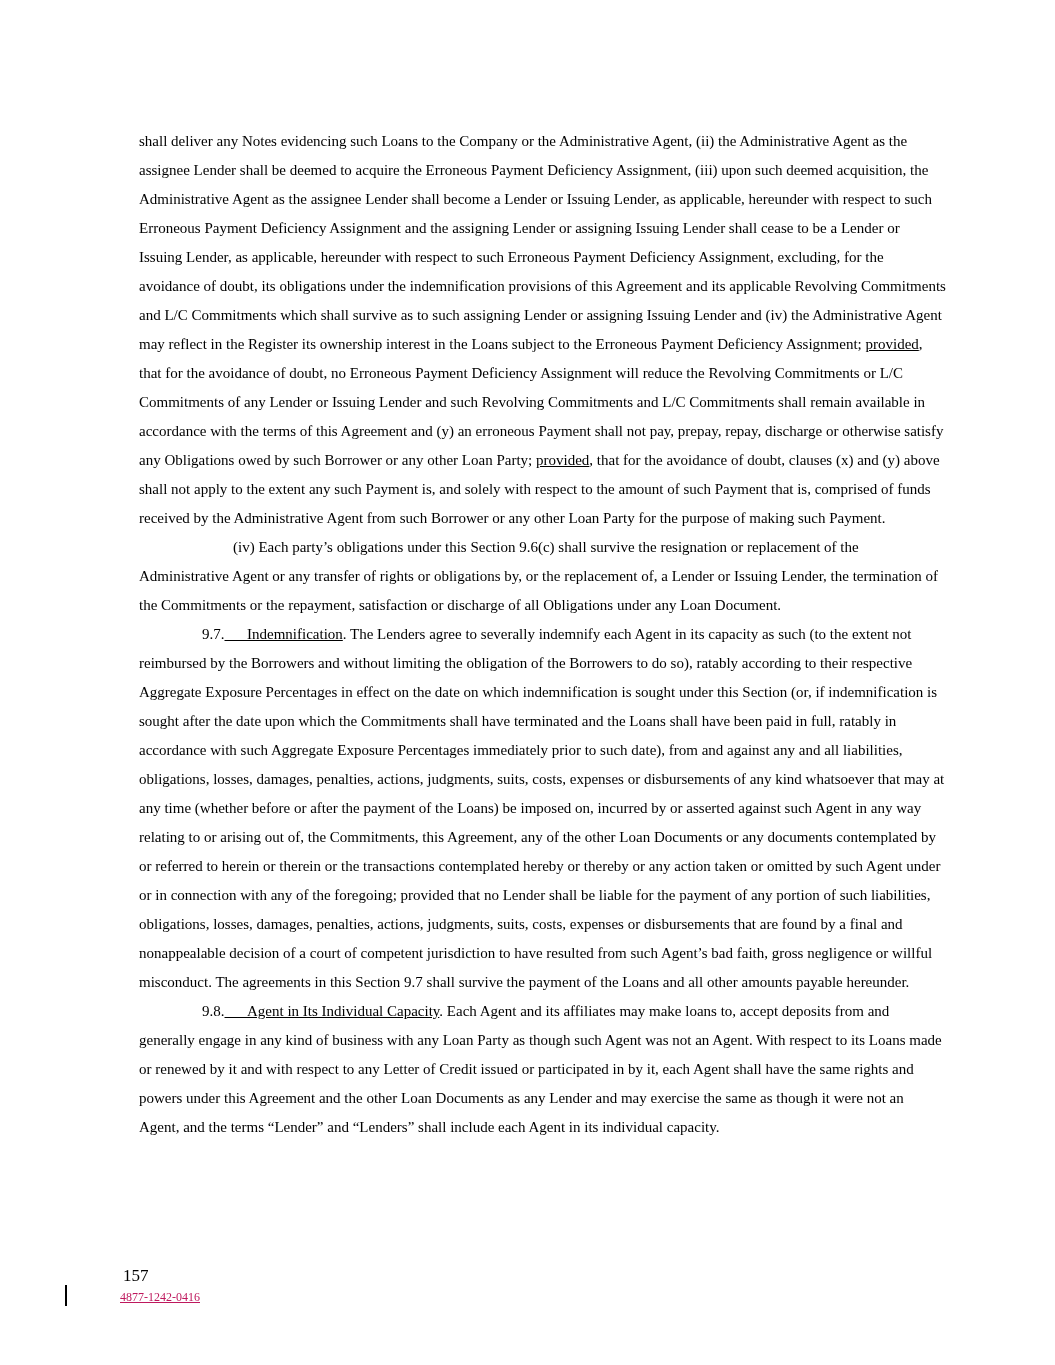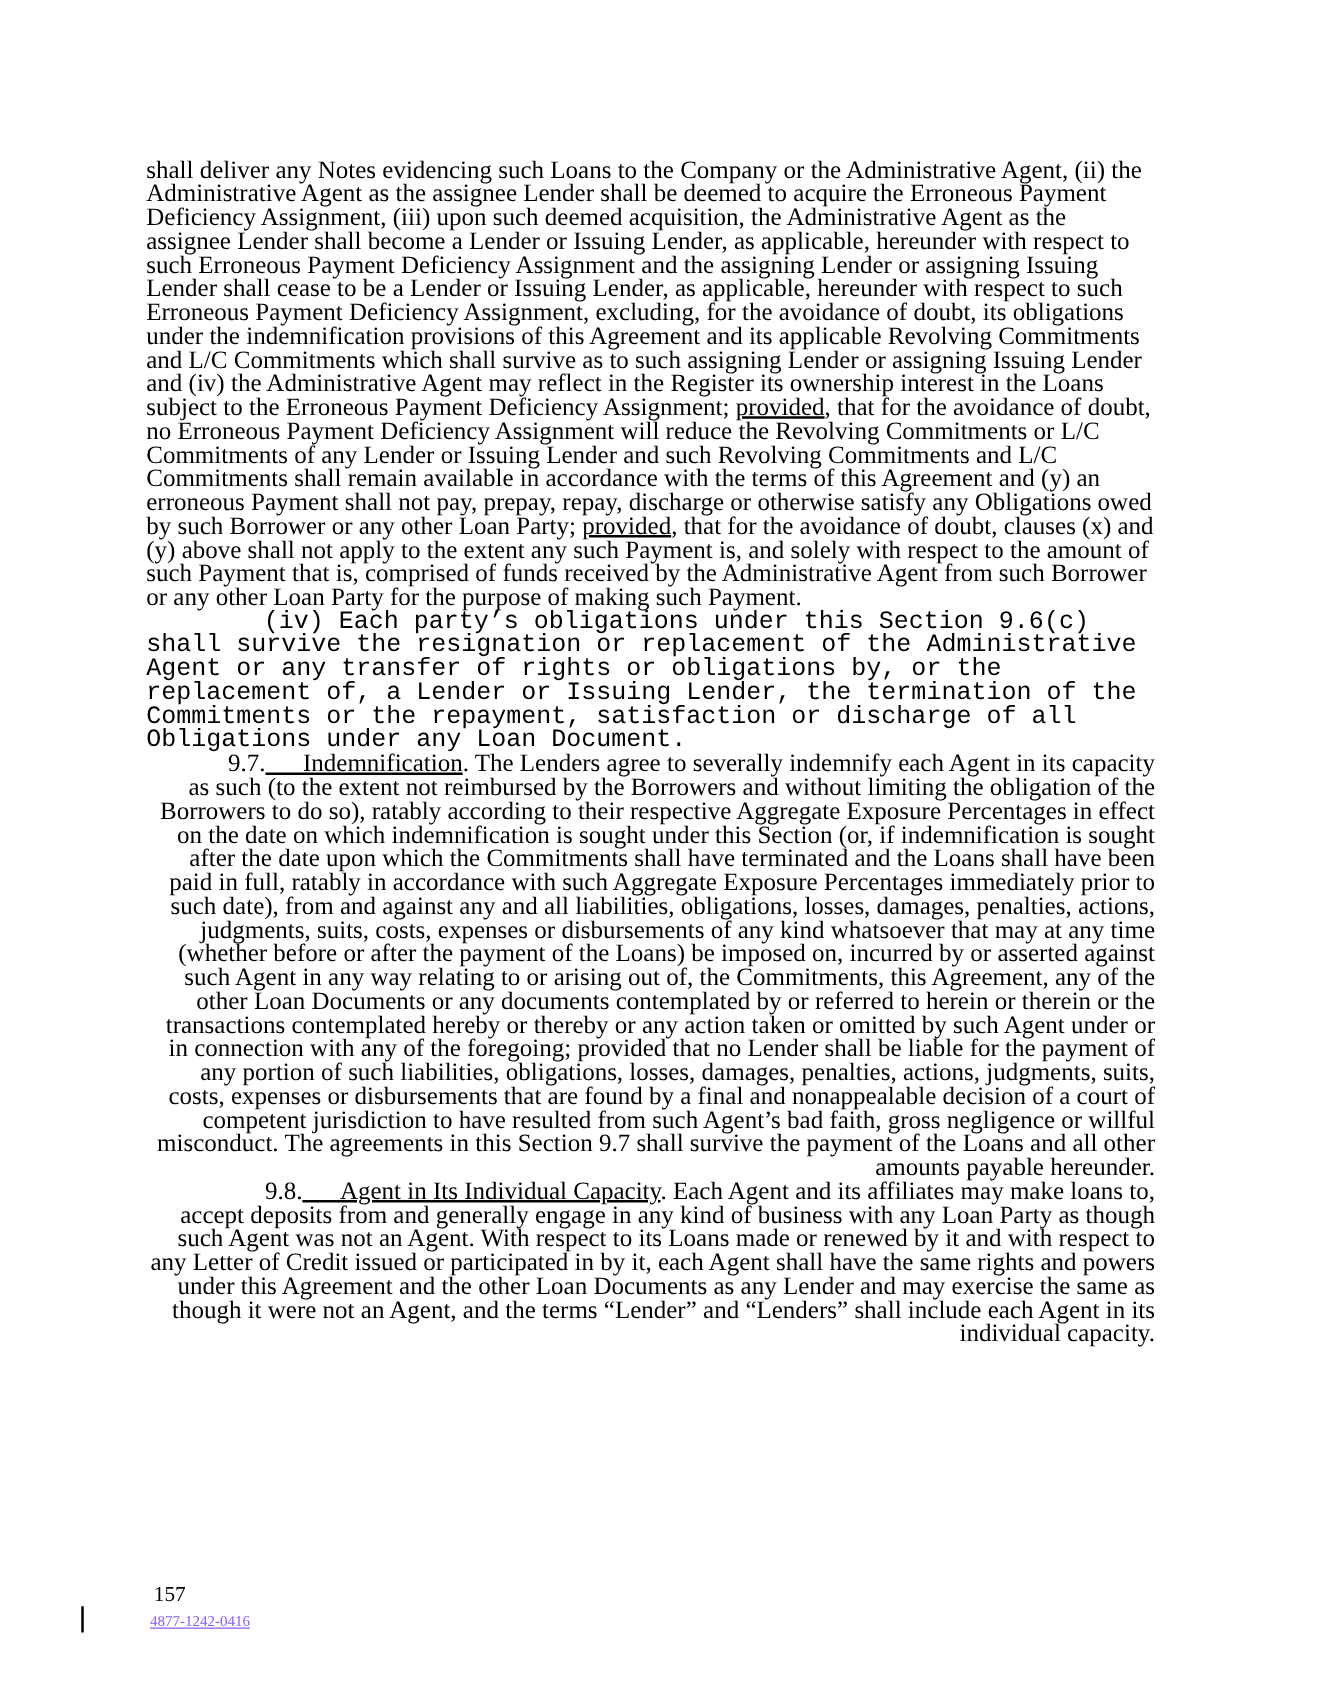--- a/index.html
+++ b/index.html
@@ -6,43 +6,43 @@
   body {
     width:1055px; height:1365px;
     background:#ffffff;
     position:relative;
     font-family:"Liberation Serif", serif;
     color:#000000;
     overflow:hidden;
   }
   .doc {
     position:absolute;
-    left:117px; top:127px; width:807px;
-    font-size:20px;
-    line-height:19px;
+    left:139px; top:127px; width:807px;
+    font-size:15px;
+    line-height:29px;
     text-align:left;
   }
   .doc p { margin:0; padding:0; }
   .p-block { margin-left:63px; }              
-  .p-iv { margin-left:63px; text-indent:94px; margin-top:30px;font-family:Liberation Mono, monospace; }
-  .p-sec { text-indent:63px; margin-top:21px;text-align:right; }
+  .p-iv { margin-left:63px; text-indent:94px; margin-top:30px; }
+  .p-sec { text-indent:63px; margin-top:21px; }
   .p-sec-last { margin-top:24px; }
   .u { text-decoration:underline; }
   .b { font-weight:normal; }
   .change-bar {
     position:absolute;
     left:65px; top:1285px;
     width:2px; height:21px;
     background:#000000;
   }
   .doc-ref {
     position:absolute;
     left:120px; top:1290px;
     font-size:12px;
-    color:#8b5cf6;
+    color:#be185d;
     text-decoration:underline;
     font-family:"Liberation Serif", serif;
   }
   .page-num {
     position:absolute;
     left:123px; top:1266px;
     width:807px;
     text-align:left;
     font-size:17px;
     font-family:"Liberation Serif", serif;

